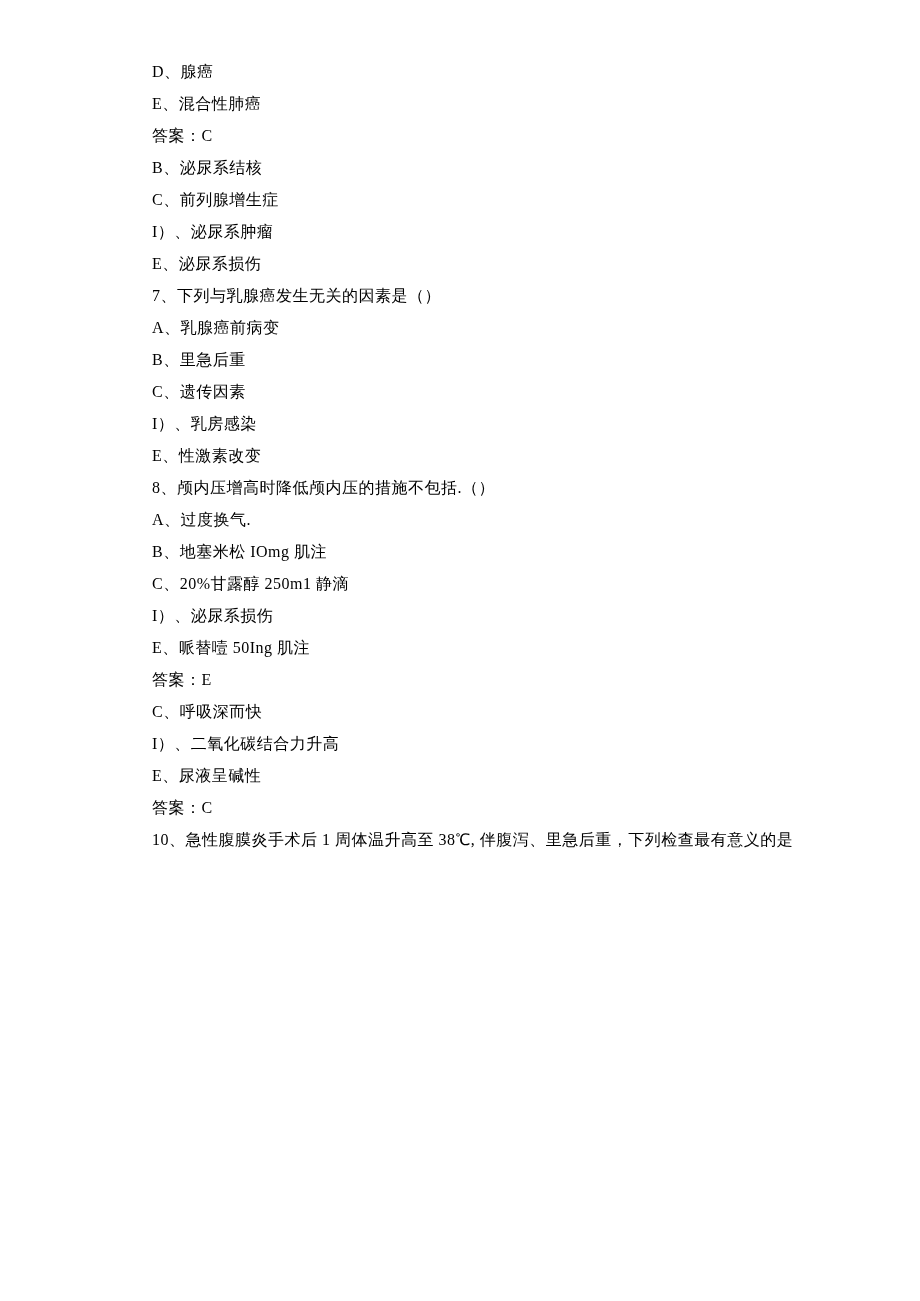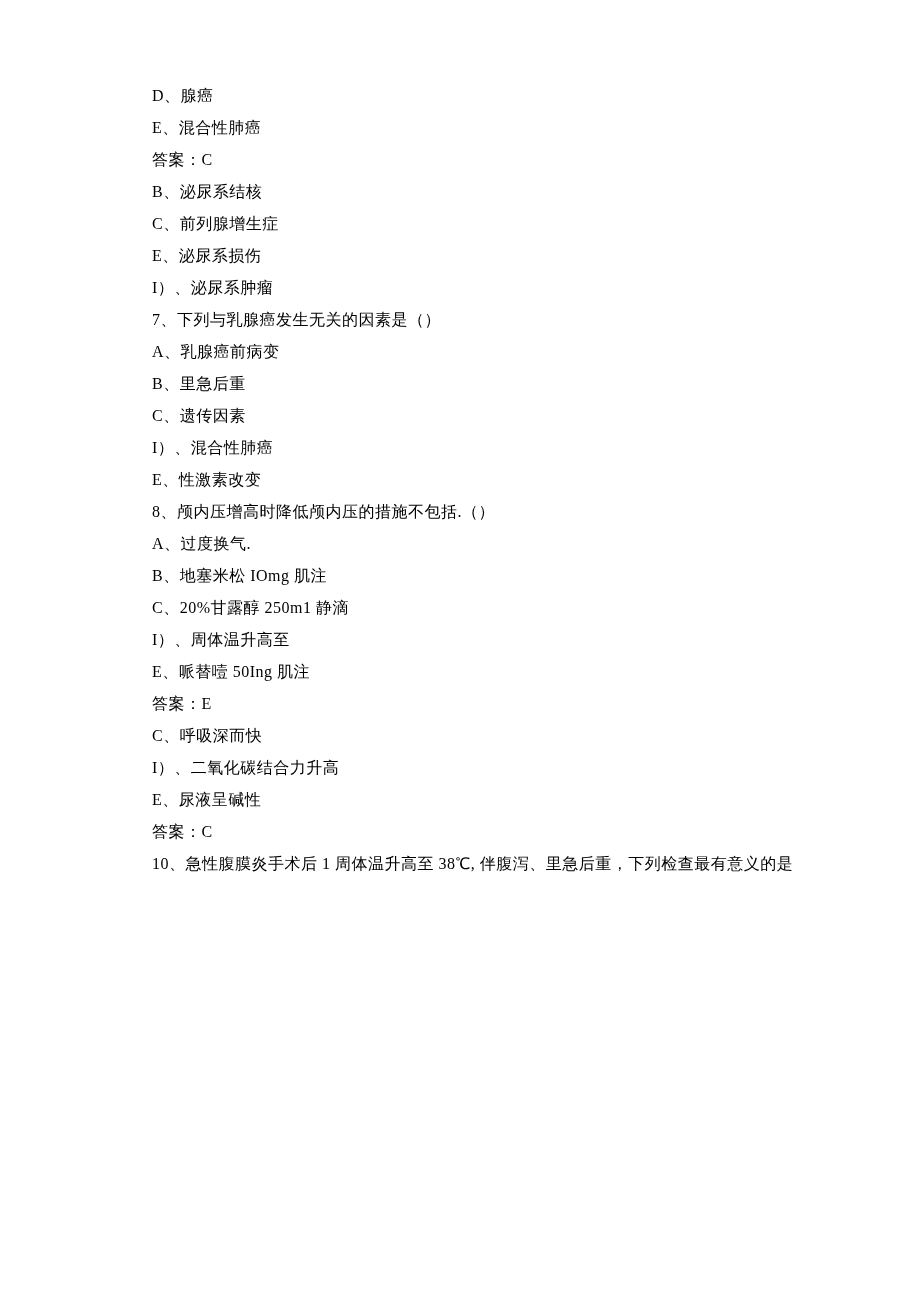--- a/index.html
+++ b/index.html
@@ -7,52 +7,52 @@
     padding: 0;
     background: #ffffff;
     font-family: "SimSun", "宋体", serif;
     font-size: 16px;
     color: #000000;
     line-height: 2;
   }
   .page {
     width: 920px;
     min-height: 1301px;
-    padding: 80px 120px 80px 120px;
+    padding: 56px 120px 80px 120px;
     box-sizing: border-box;
   }
   .line {
     text-indent: 2em;
     letter-spacing: 0.5px;
     white-space: normal;
   }
 </style>
 </head>
 <body>
 
 <div class="page">
   <div id="content">
       <div class="line">D、腺癌</div>
       <div class="line">E、混合性肺癌</div>
       <div class="line">答案：C</div>
       <div class="line">B、泌尿系结核</div>
       <div class="line">C、前列腺增生症</div>
+      <div class="line">I）、泌尿系肿瘤</div>
       <div class="line">E、泌尿系损伤</div>
-      <div class="line">I）、泌尿系肿瘤</div>
       <div class="line">7、下列与乳腺癌发生无关的因素是（）</div>
       <div class="line">A、乳腺癌前病变</div>
       <div class="line">B、里急后重</div>
       <div class="line">C、遗传因素</div>
-      <div class="line">I）、混合性肺癌</div>
+      <div class="line">I）、乳房感染</div>
       <div class="line">E、性激素改变</div>
       <div class="line">8、颅内压增高时降低颅内压的措施不包括.（）</div>
       <div class="line">A、过度换气.</div>
       <div class="line">B、地塞米松 IOmg 肌注</div>
       <div class="line">C、20%甘露醇 250m1 静滴</div>
-      <div class="line">I）、周体温升高至</div>
+      <div class="line">I）、泌尿系损伤</div>
       <div class="line">E、哌替噎 50Ing 肌注</div>
       <div class="line">答案：E</div>
       <div class="line">C、呼吸深而快</div>
       <div class="line">I）、二氧化碳结合力升高</div>
       <div class="line">E、尿液呈碱性</div>
       <div class="line">答案：C</div>
       <div class="line">10、急性腹膜炎手术后 1 周体温升高至 38℃, 伴腹泻、里急后重，下列检查最有意义的是</div>
     </div>
 </div>
 

